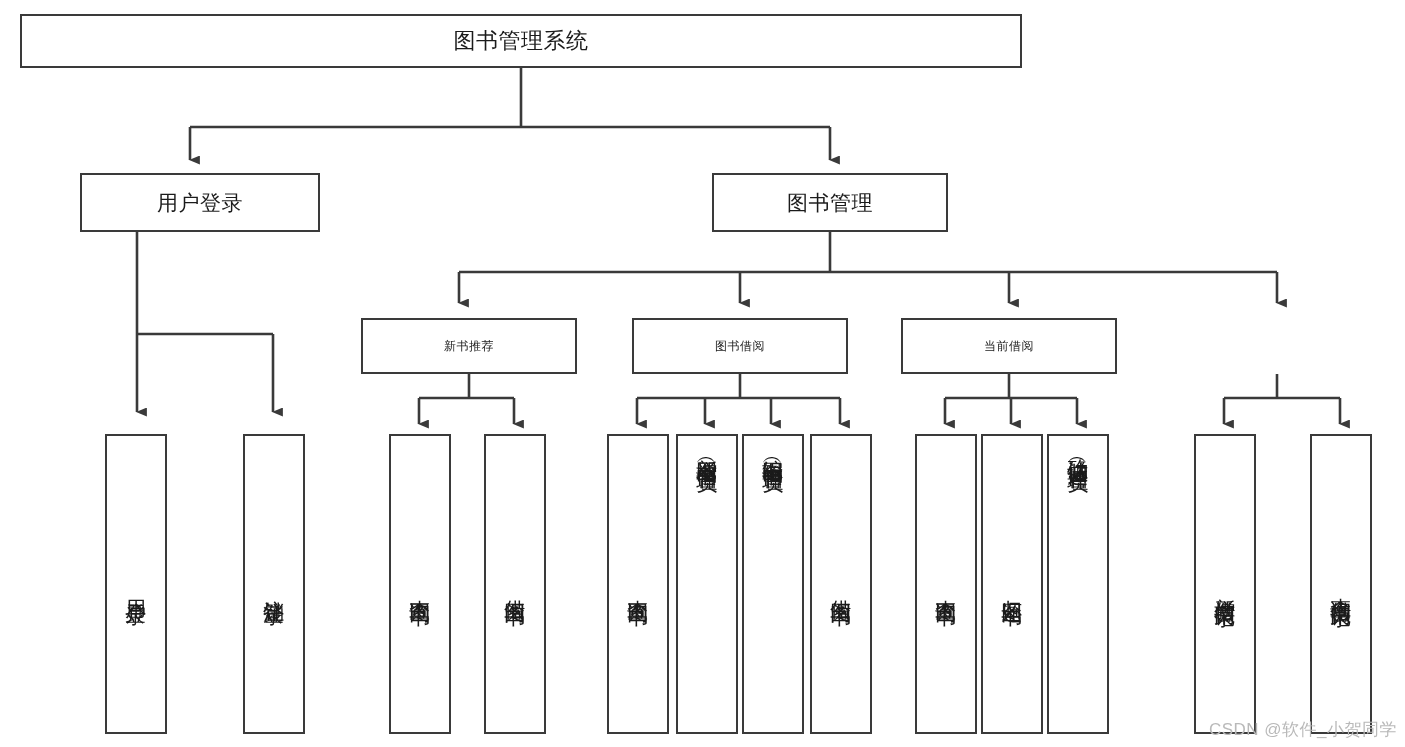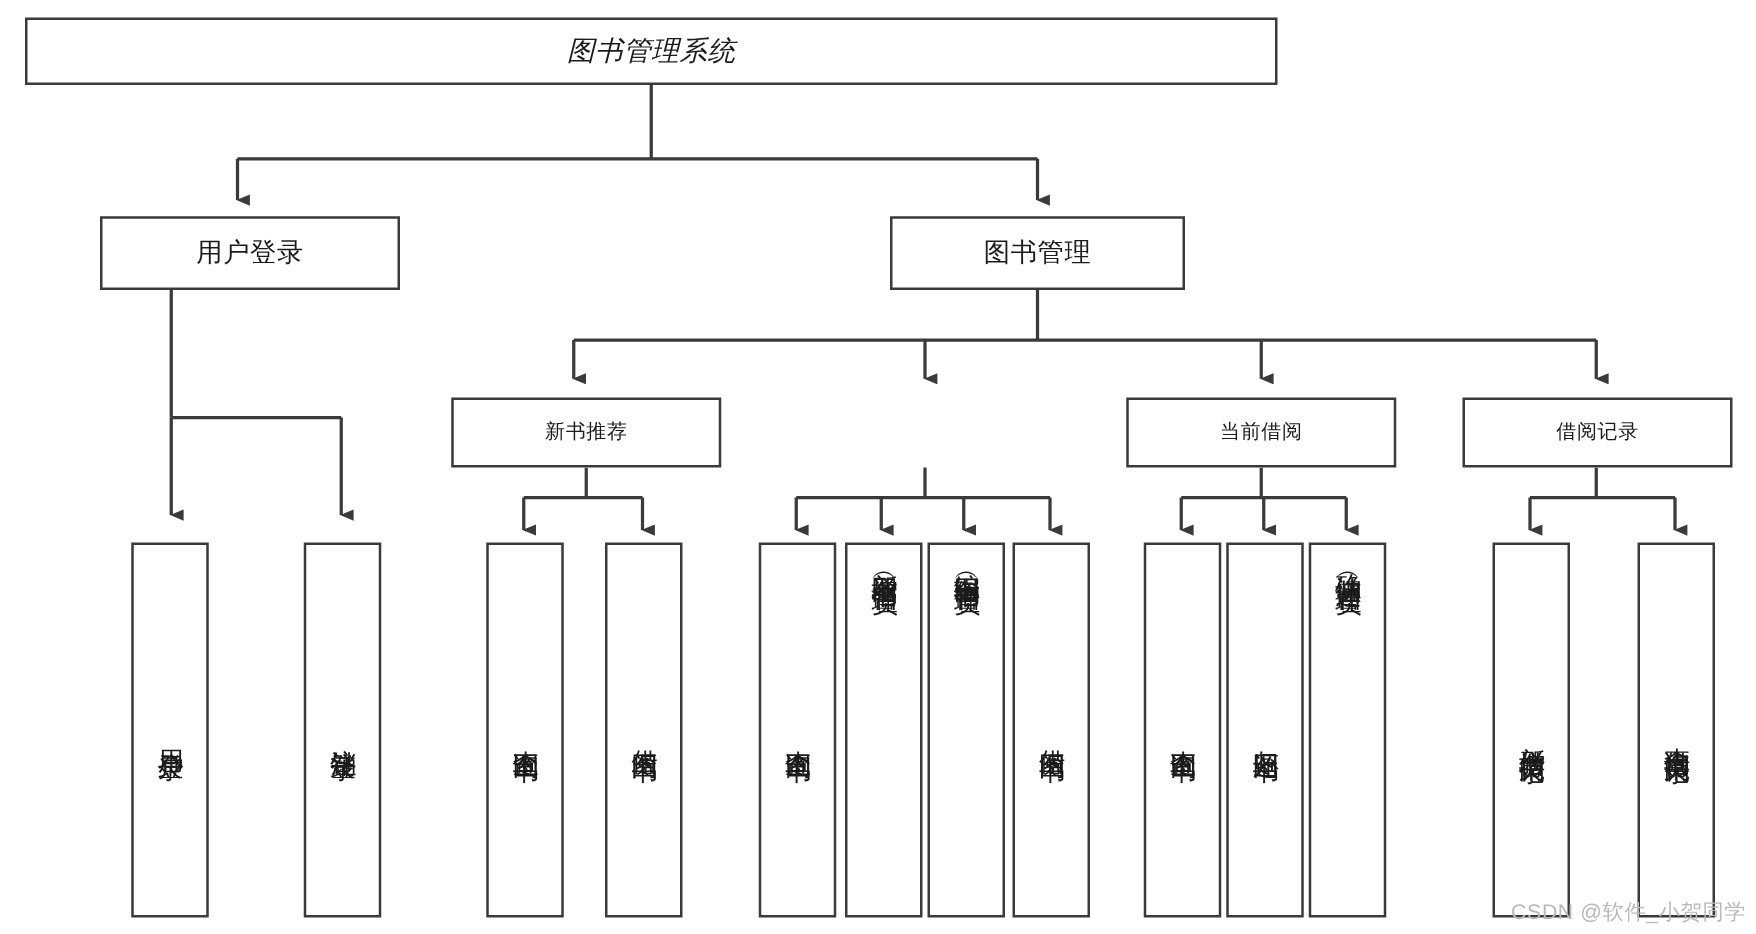--- a/index.html
+++ b/index.html
@@ -33,23 +33,23 @@
     align-items: center;
     justify-content: center;
     color: #1b1b1b;
   }
   .node-label {
     font-size: 21px;
     line-height: 1.22;
     letter-spacing: 0.5px;
     white-space: nowrap;
   }
-  .node.root .node-label { font-size: 22px; font-style: italic; }
+  .node.root .node-label { font-size: 22px; }
   .node.lvl2 .node-label { font-size: 21px; }
-  .node.lvl3 .node-label { font-size: 16px; }
+  .node.lvl3 .node-label { font-size: 12px; }
   .node.leaf {
     align-items: flex-start;
     justify-content: center;
     padding-top: 6px;
   }
   .node.leaf .node-label {
     writing-mode: vertical-rl;
     text-orientation: upright;
     font-size: 21px;
     line-height: 1.12;
@@ -135,28 +135,28 @@
   </div>
 
   <div class="node lvl2" style="left:712px; top:173px; width:236px; height:59px;">
     <span class="node-label">图书管理</span>
   </div>
 
   <div class="node lvl3" style="left:361px; top:318px; width:216px; height:56px;">
     <span class="node-label">新书推荐</span>
   </div>
 
+  <div class="node lvl3" style="left:632px; top:318px; width:216px; height:56px;">
+    <span class="node-label">图书借阅</span>
+  </div>
 
   <div class="node lvl3" style="left:901px; top:318px; width:216px; height:56px;text-align:center;">
     <span class="node-label">当前借阅</span>
   </div>
 
-  <div class="node lvl3" style="left:1170px; top:318px; width:216px; height:56px;">
-    <span class="node-label">借阅记录</span>
-  </div>
 
   <div class="node leaf center" style="left:105px; top:434px; width:62px; height:300px;">
     <span class="node-label">用户登录</span>
   </div>
 
   <div class="node leaf center" style="left:243px; top:434px; width:62px; height:300px;">
     <span class="node-label">注销登录</span>
   </div>
 
   <div class="node leaf center" style="left:389px; top:434px; width:62px; height:300px;">

